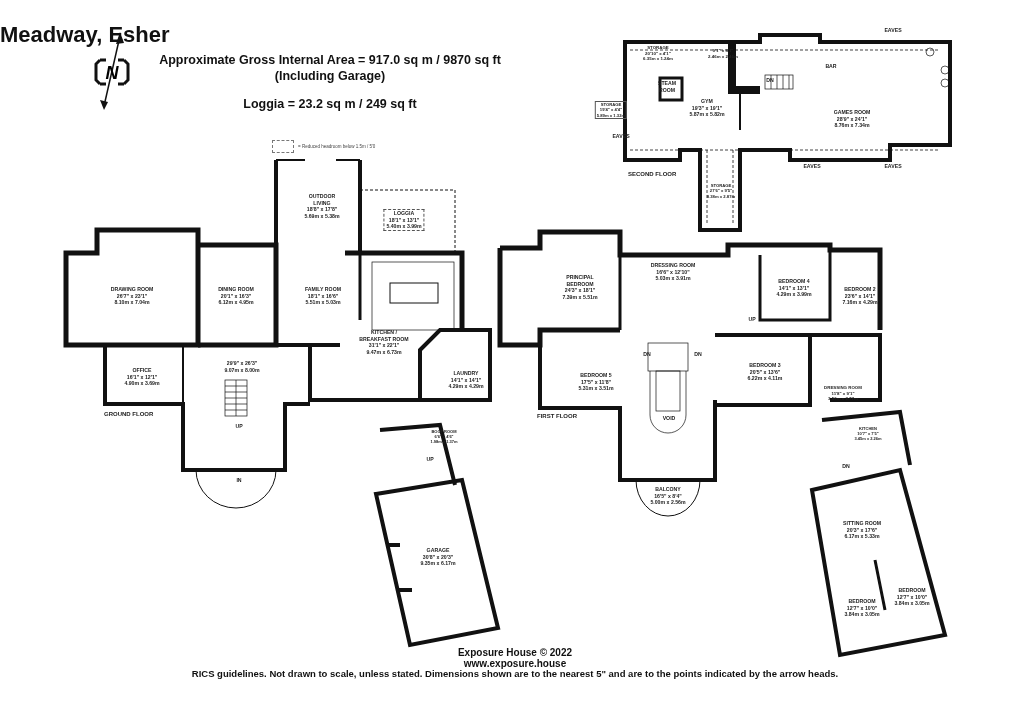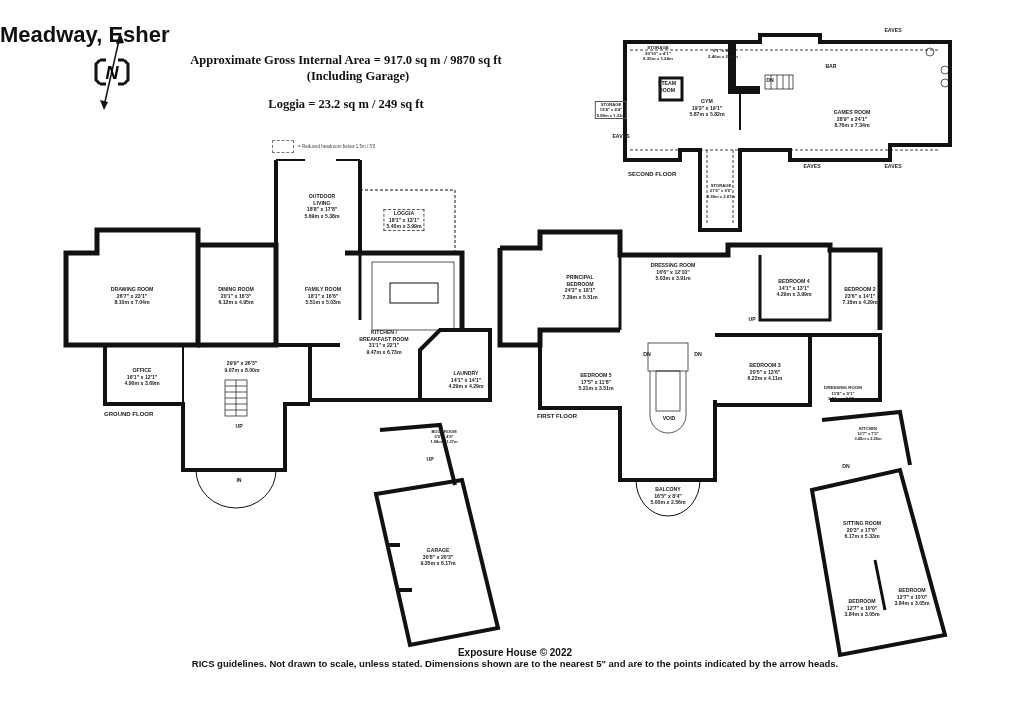--- a/index.html
+++ b/index.html
@@ -1,33 +1,33 @@
 <!DOCTYPE html>
 <html><head>
 <meta charset="utf-8">
 <style>
   html, body { margin:0; padding:0; background:#ffffff; }
   body { width:1024px; height:723px; position:relative; overflow:hidden; font-family:"Liberation Sans", sans-serif; color:#111; }
   .abs { position:absolute; }
   .title { left:0; width:560px; top:22px; font-weight:bold; font-size:22px; }
-  .sub { left:146px; width:400px; text-align:center; font-weight:bold; font-size:12.5px; line-height:16px;font-family:Liberation Serif, serif; }
+  .sub { left:130px; width:400px; text-align:center; font-weight:bold; font-size:12.5px; line-height:16px; }
   .plan { position:absolute; left:0; top:0; }
   .rlabel { position:absolute; font-size:5.2px; font-weight:bold; text-align:center; line-height:6.5px; color:#222; white-space:nowrap; transform:translateX(-50%); }
   .flabel { position:absolute; font-size:6px; font-weight:bold; color:#222; white-space:nowrap; }
   .footer { position:absolute; left:190px; width:650px; top:648px; text-align:center; font-size:9.5px; line-height:10.5px; font-weight:bold; }
   .footer .h { font-size:10px; }
   .legend { position:absolute; left:272px; top:140px; font-size:4.5px; color:#444; display:flex; align-items:center; gap:4px; }
   .legend .box { width:20px; height:11px; border:1px dashed #777; }
 </style>
 </head>
 <body>
 
 <div class="abs title">Meadway, Esher</div>
 <div class="abs sub" style="top:52px;">Approximate Gross Internal Area = 917.0 sq m / 9870 sq ft</div>
-<div class="abs sub" style="top:68px;padding-left:12px;">(Including Garage)</div>
+<div class="abs sub" style="top:68px;">(Including Garage)</div>
 <div class="abs sub" style="top:84px;margin-top:12px;">Loggia = 23.2 sq m / 249 sq ft</div>
 
 <div class="abs" style="left:92px;top:30px;width:40px;height:82px;">
   <svg width="40" height="82" viewBox="0 0 40 82">
     <line x1="28" y1="6" x2="12" y2="76" stroke="#111" stroke-width="1.5"></line>
     <polygon points="28,2 24,14 32,13" fill="#111"></polygon>
     <polygon points="12,80 8,70 16,72" fill="#111"></polygon>
     <path d="M8,30 L4,34 L4,50 L8,54 M32,30 L36,34 L36,50 L32,54 M8,30 L14,30 M8,54 L14,54 M32,30 L26,30 M32,54 L26,54" stroke="#111" stroke-width="3" fill="none"></path>
     <text x="20" y="49" font-size="18" font-weight="bold" text-anchor="middle" font-family="Liberation Sans, sans-serif" font-style="italic">N</text>
   </svg>
@@ -289,14 +289,15 @@
     <div>8.38m x 2.87m</div>
 </div>
 <div class="rlabel" style="left:621px;top:133px;">EAVES</div>
 <div class="rlabel" style="left:893px;top:27px;">EAVES</div>
 <div class="rlabel" style="left:812px;top:163px;">EAVES</div>
 <div class="rlabel" style="left:893px;top:163px;">EAVES</div>
 <div class="rlabel" style="left:770px;top:77px;">DN</div>
 
 <div class="footer">
   <div class="h">Exposure House © 2022</div>
+  <div class="h">www.exposure.house</div>
   <div>RICS guidelines. Not drawn to scale, unless stated. Dimensions shown are to the nearest 5" and are to the points indicated by the arrow heads.</div>
 </div>
 
 </body></html>

